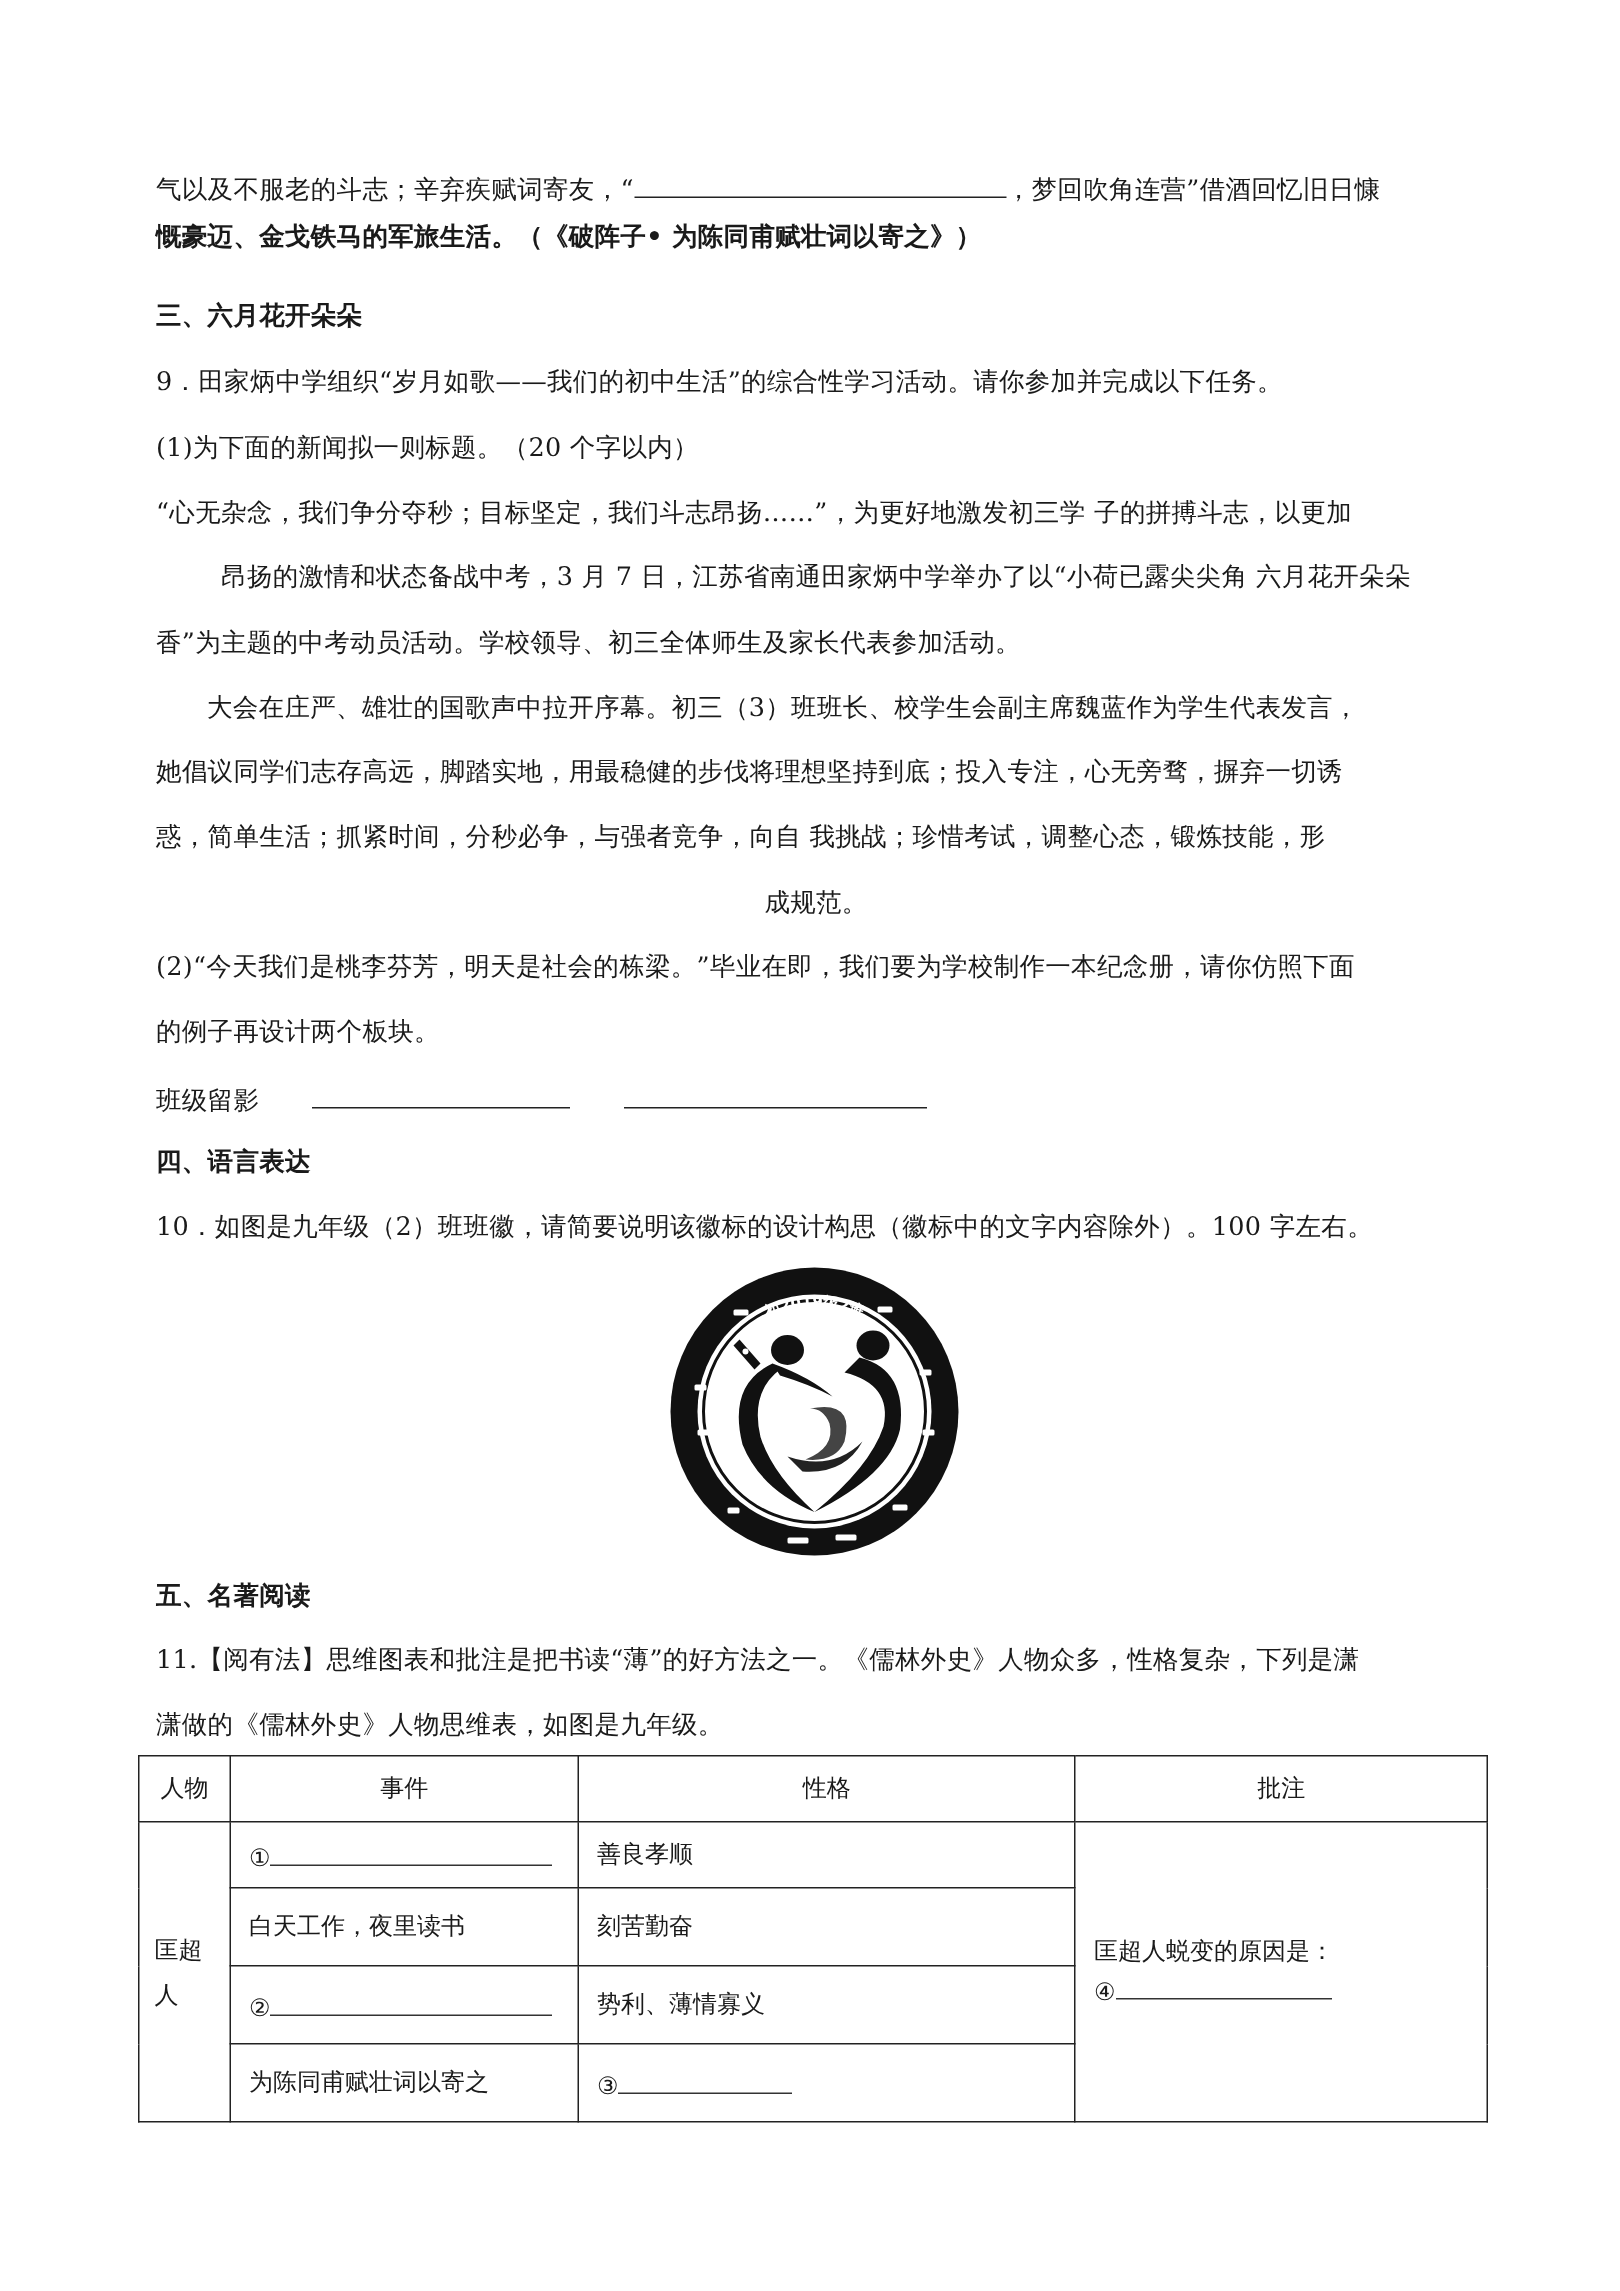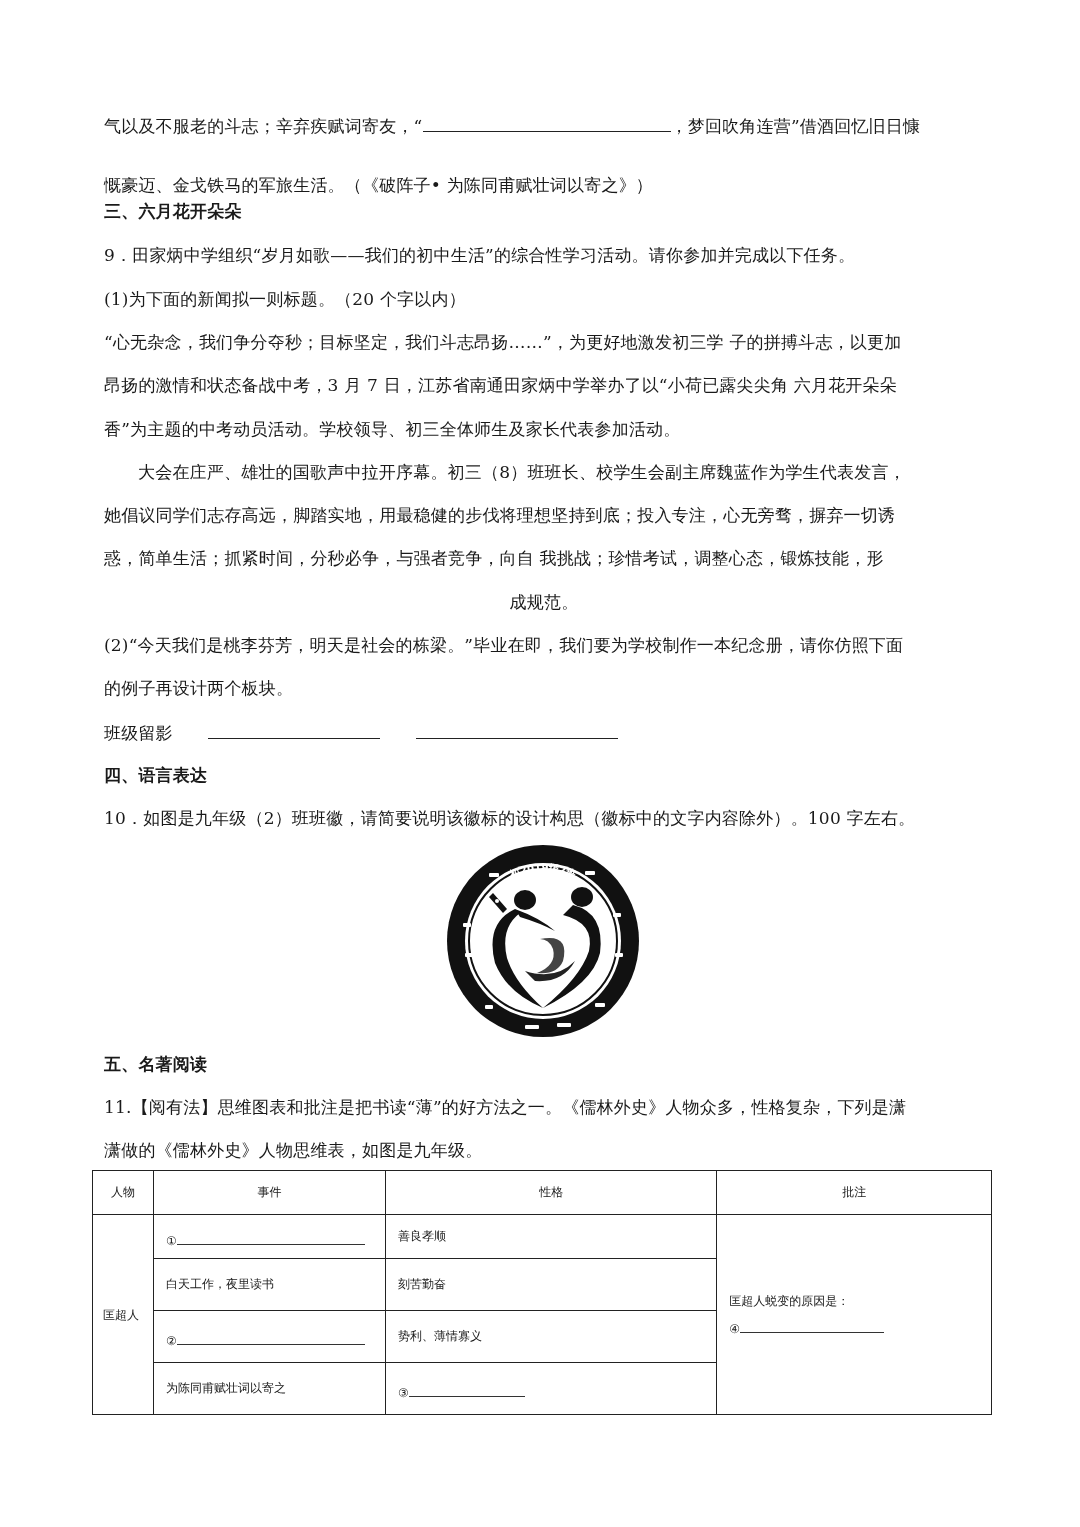--- a/index.html
+++ b/index.html
@@ -16,45 +16,45 @@
   .heading { font-weight: bold; font-family: "DejaVu Sans", "Liberation Sans", sans-serif; font-size: 17px; }
   .blank {
     display: inline-block; border-bottom: 1.5px solid #222; height: 18px; vertical-align: baseline;
   }
   .indent { padding-left: 34px; }
   
   .logo { position: absolute; left: 445px; top: 843px; width: 196px; height: 196px; }
   
   table.mind {
     position: absolute; left: 92px; top: 1170px; width: 900px;
-    border-collapse: collapse; font-size: 12px;
+    border-collapse: collapse; font-size: 16px;
     font-family: "DejaVu Serif", "Liberation Serif", serif;
   }
   table.mind td, table.mind th {
     border: 1.5px solid #222; padding: 0 12px; font-weight: normal; text-align: left;
   }
   table.mind th { text-align: center; height: 43px; }
   table.mind td.person { text-align: left; padding: 0 10px; vertical-align: middle; line-height: 30px; margin-top: 16px; }
   .cell-blank { display: inline-block; border-bottom: 1.5px solid #333; height: 18px; vertical-align: baseline; }
 </style>
 </head>
 <body>
 
 <div class="line" style="top:113px;">
   <span>气以及不服老的斗志；辛弃疾赋词寄友，“</span><span class="blank" style="width:248px;"></span><span>，梦回吹角连营”借酒回忆旧日慷</span>
 </div>
-<div class="line" style="top:174px;">慨豪迈、金戈铁马的军旅生活。（《破阵子• 为陈同甫赋壮词以寄之》）</div>
+<div class="line" style="top:147px;font-weight:bold;">慨豪迈、金戈铁马的军旅生活。（《破阵子• 为陈同甫赋壮词以寄之》）</div>
 
 <div class="line heading" style="top:200px;">三、六月花开朵朵</div>
 <div class="line" style="top:244px;">9．田家炳中学组织“岁月如歌——我们的初中生活”的综合性学习活动。请你参加并完成以下任务。</div>
 <div class="line" style="top:288px;">(1)为下面的新闻拟一则标题。（20 个字以内）</div>
 <div class="line" style="top:331px;">“心无杂念，我们争分夺秒；目标坚定，我们斗志昂扬……”，为更好地激发初三学  子的拼搏斗志，以更加</div>
-<div class="line" style="top:374px;">昂扬的激情和状态备战中考，3 月 7 日，江苏省南通田家炳中学举办了以“小荷已露尖尖角   六月花开朵朵</div>
+<div class="line" style="top:374px;text-align:center;">昂扬的激情和状态备战中考，3 月 7 日，江苏省南通田家炳中学举办了以“小荷已露尖尖角   六月花开朵朵</div>
 <div class="line" style="top:418px;">香”为主题的中考动员活动。学校领导、初三全体师生及家长代表参加活动。</div>
-<div class="line indent" style="top:461px;">大会在庄严、雄壮的国歌声中拉开序幕。初三（8）班班长、校学生会副主席魏蓝作为学生代表发言，</div>
+<div class="line indent" style="top:461px;">大会在庄严、雄壮的国歌声中拉开序幕。初三（3）班班长、校学生会副主席魏蓝作为学生代表发言，</div>
 <div class="line" style="top:504px;">她倡议同学们志存高远，脚踏实地，用最稳健的步伐将理想坚持到底；投入专注，心无旁骛，摒弃一切诱</div>
 <div class="line" style="top:547px;">惑，简单生活；抓紧时间，分秒必争，与强者竞争，向自  我挑战；珍惜考试，调整心态，锻炼技能，形</div>
 <div class="line" style="top:591px;text-align:center;">成规范。</div>
 <div class="line" style="top:634px;">(2)“今天我们是桃李芬芳，明天是社会的栋梁。”毕业在即，我们要为学校制作一本纪念册，请你仿照下面</div>
 <div class="line" style="top:677px;">的例子再设计两个板块。</div>
 <div class="line" style="top:720px;">
   <span>班级留影</span>
   <span class="blank" style="width:172px; margin-left:30px;"></span>
   <span class="blank" style="width:202px; margin-left:30px;"></span>
 </div>

